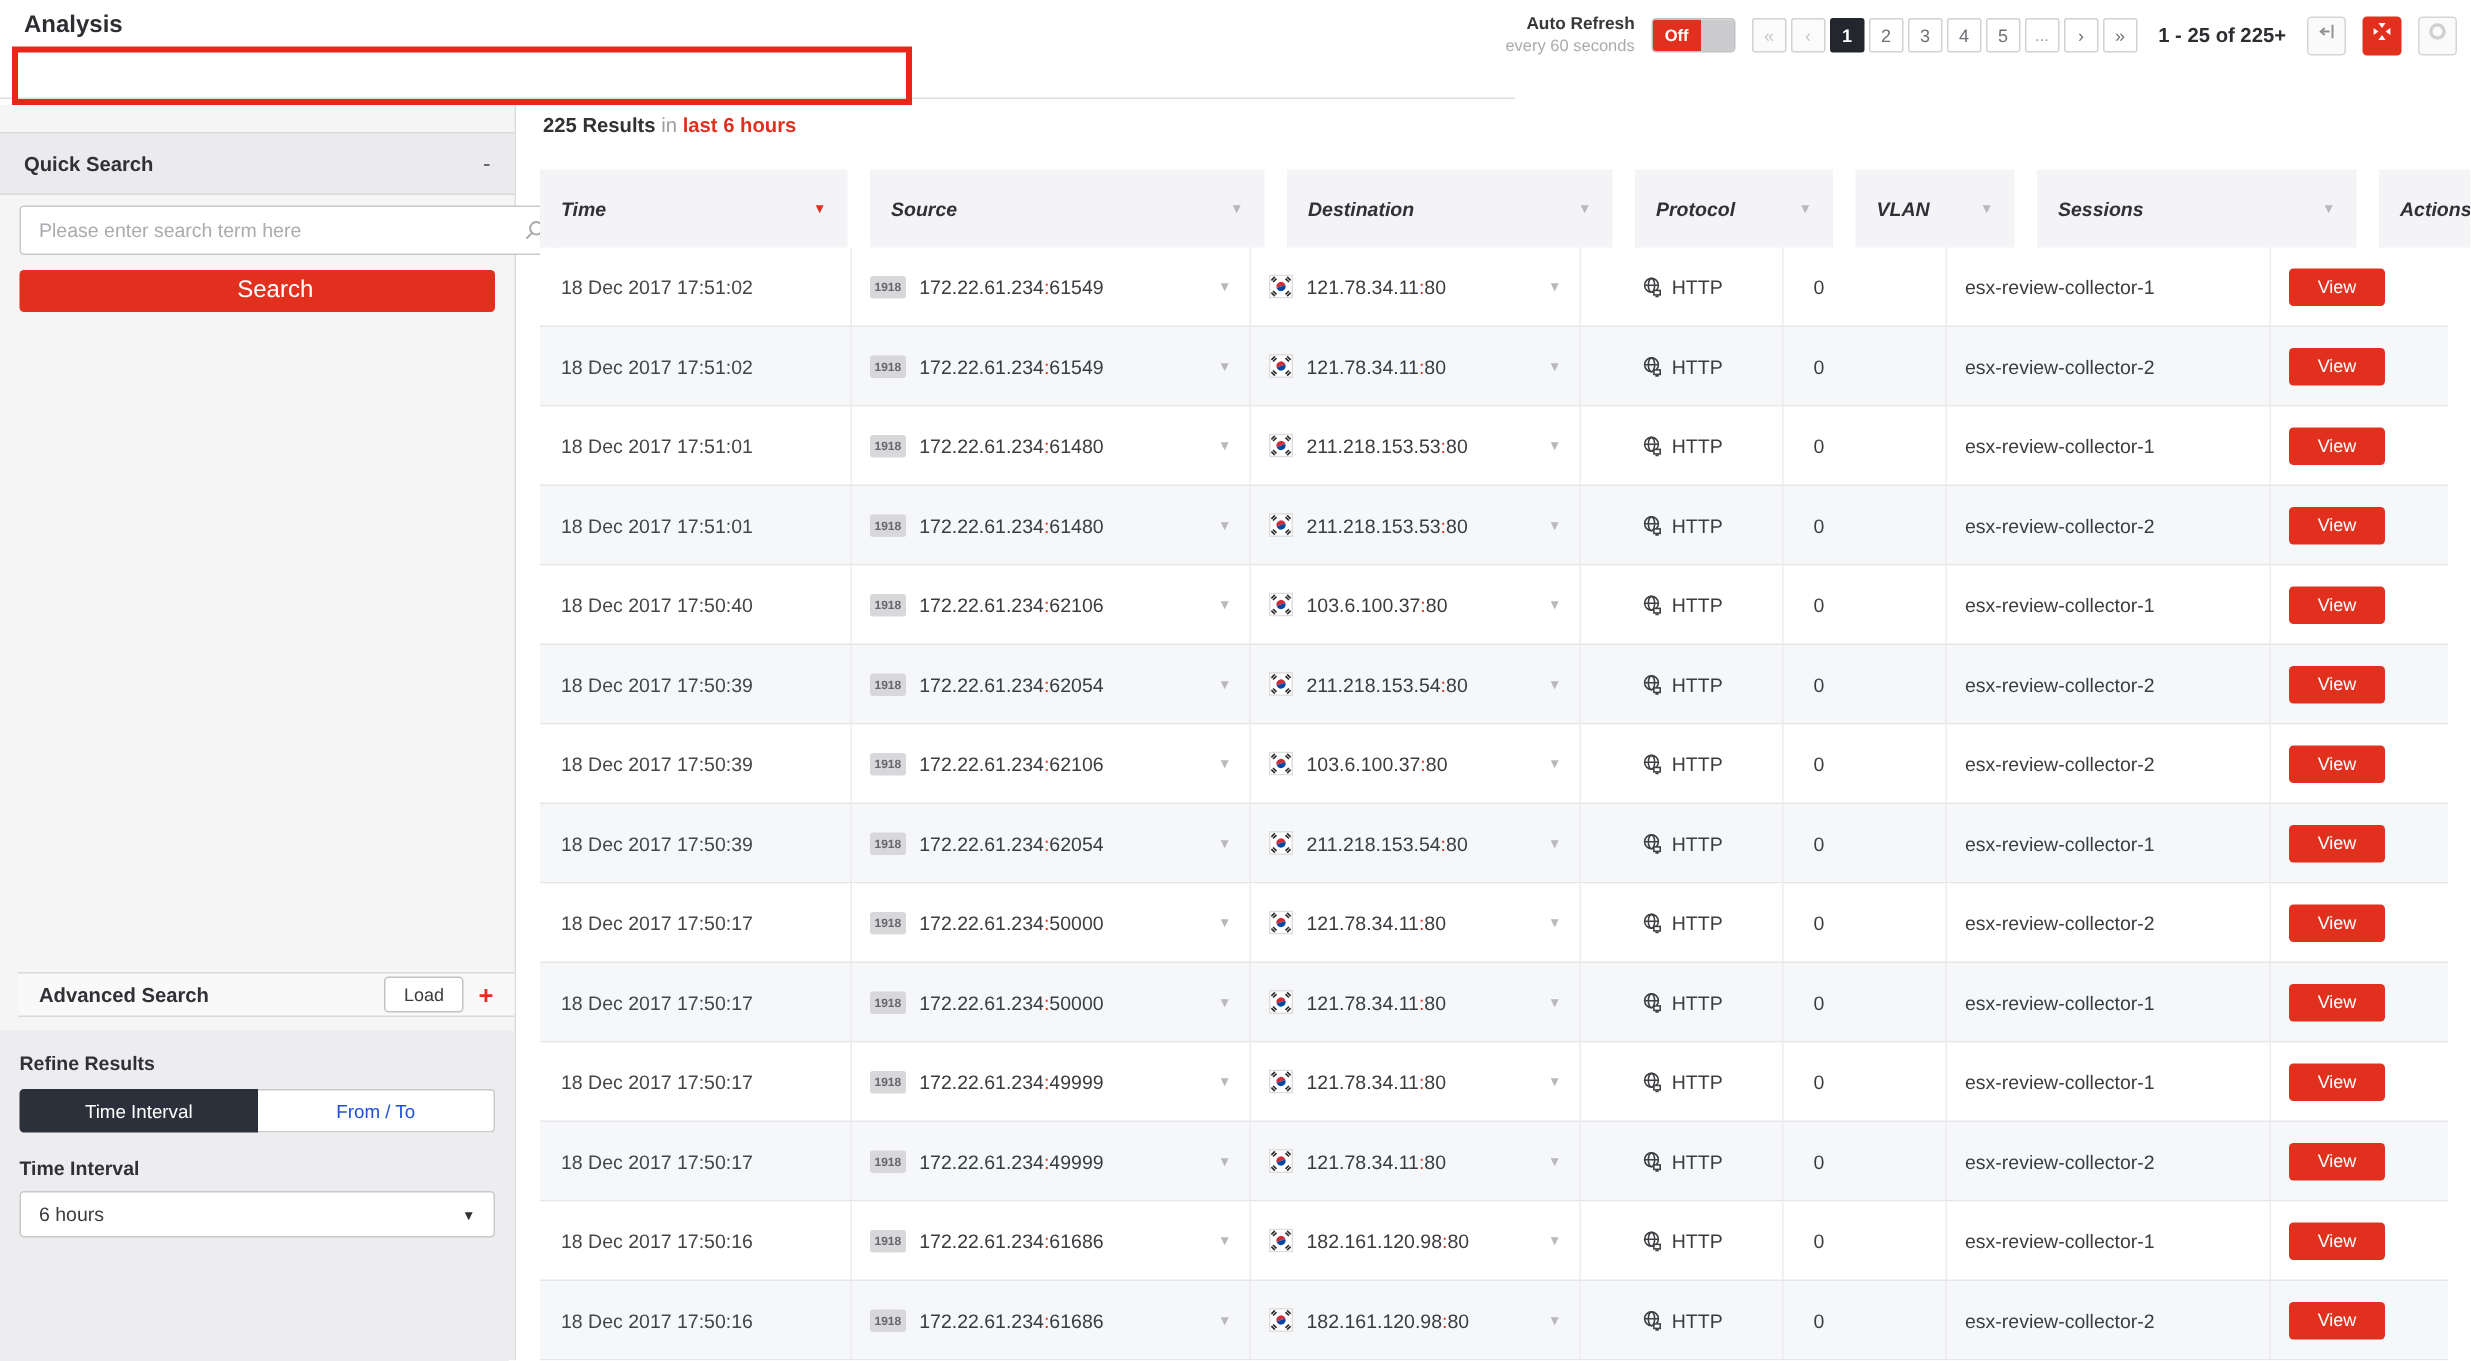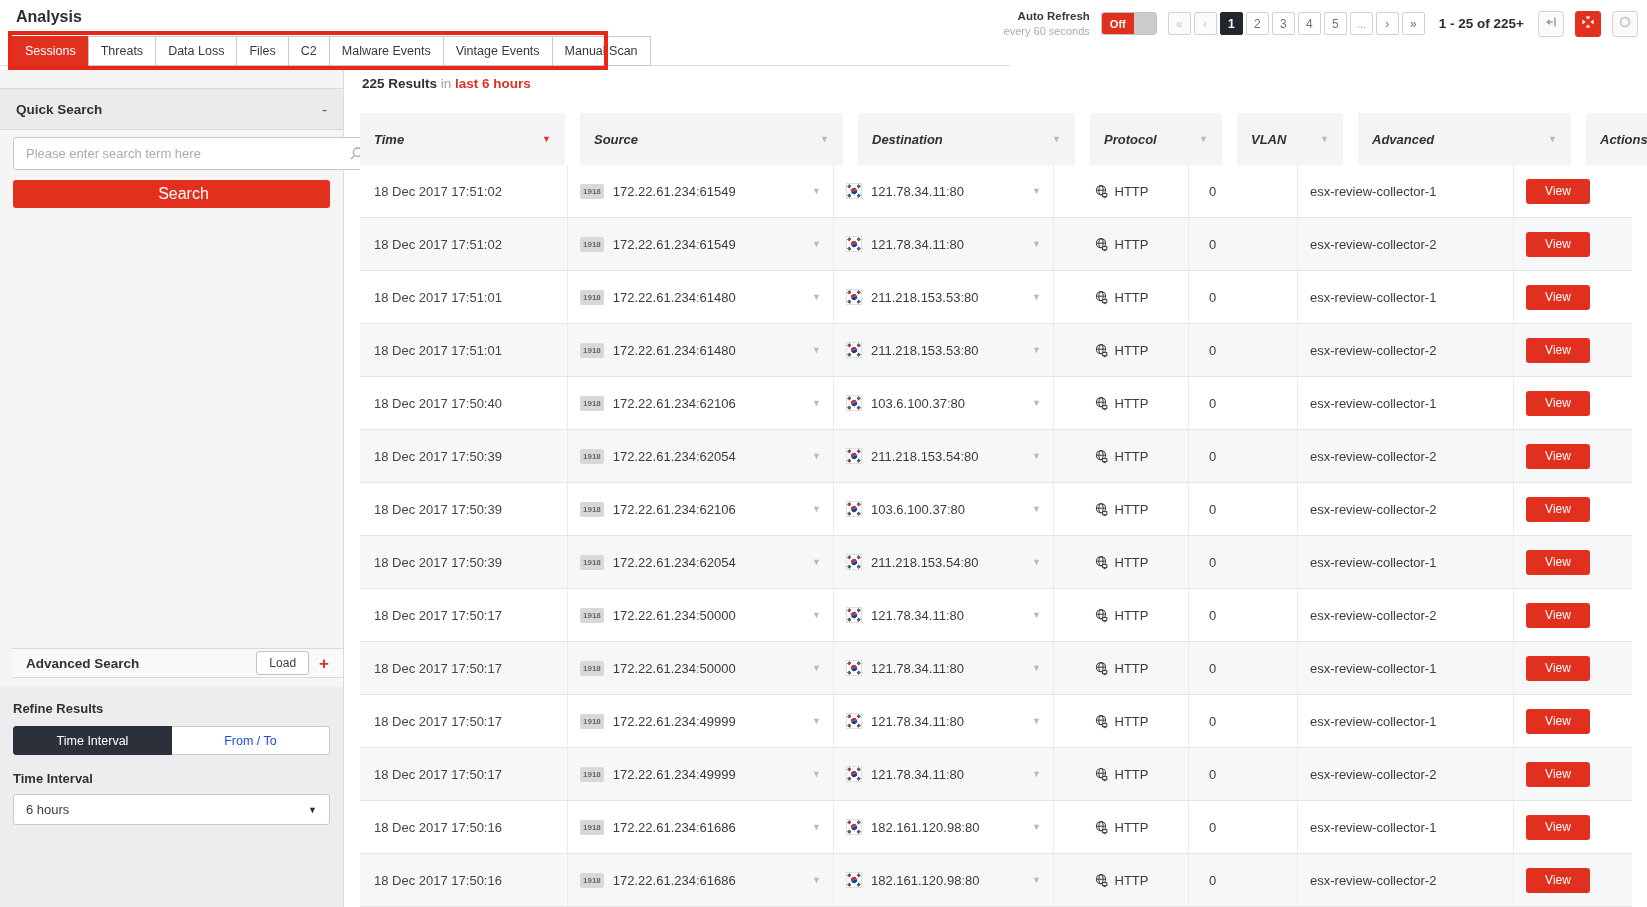--- a/index.html
+++ b/index.html
@@ -101,30 +101,20 @@
   .view-btn { width:64px; height:25px; background:#e2301f; border:none; border-radius:3px; color:#fff;
               font-size:12px; font-family:inherit; cursor:pointer; }
 </style>
 </head>
 <body>
 
 <div id="app">
 
   <div class="page-title">Analysis</div>
   <div class="tabbar-line"></div>
-  <div class="tabs">
-      <div class="tab active">Sessions</div>
-      <div class="tab">Threats</div>
-      <div class="tab">Data Loss</div>
-      <div class="tab">Files</div>
-      <div class="tab">C2</div>
-      <div class="tab">Malware Events</div>
-      <div class="tab">Vintage Events</div>
-      <div class="tab">Manual Scan</div>
-    </div>
   <div class="annotation-box"></div>
 
   <div class="top-controls">
     <div class="autorefresh">
       <div class="l1">Auto Refresh</div>
       <div class="l2">every 60 seconds</div>
     </div>
     <div class="toggle">
       <div class="off">Off</div>
       <div class="knob"></div>
@@ -230,21 +220,21 @@
         </div>
         <div class="th">
           <span>Protocol</span>
           <span class="caret">▼</span>
         </div>
         <div class="th">
           <span>VLAN</span>
           <span class="caret">▼</span>
         </div>
         <div class="th">
-          <span>Advanced</span>
+          <span>Sessions</span>
           <span class="caret">▼</span>
         </div>
         <div class="th">
           <span>Actions</span>
         </div>
       </div>
     <div class="tbody">
   <div class="tr">
     <div class="td td-time">
             <span>18 Dec 2017 17:51:02</span>

